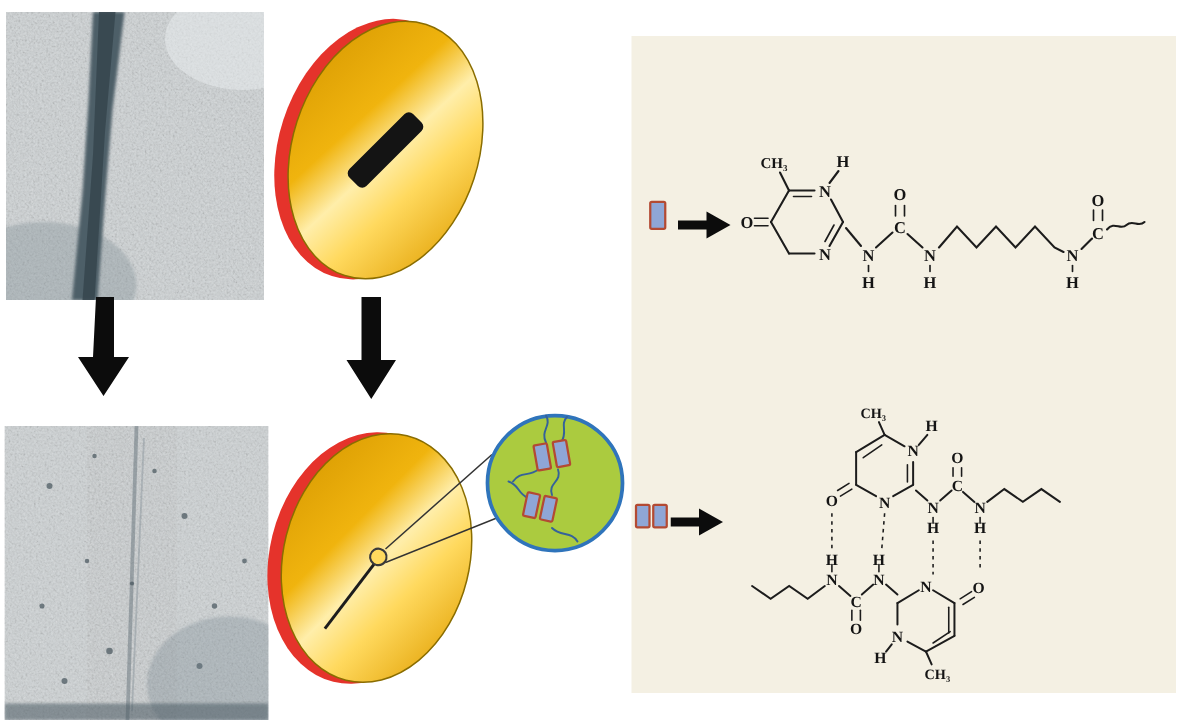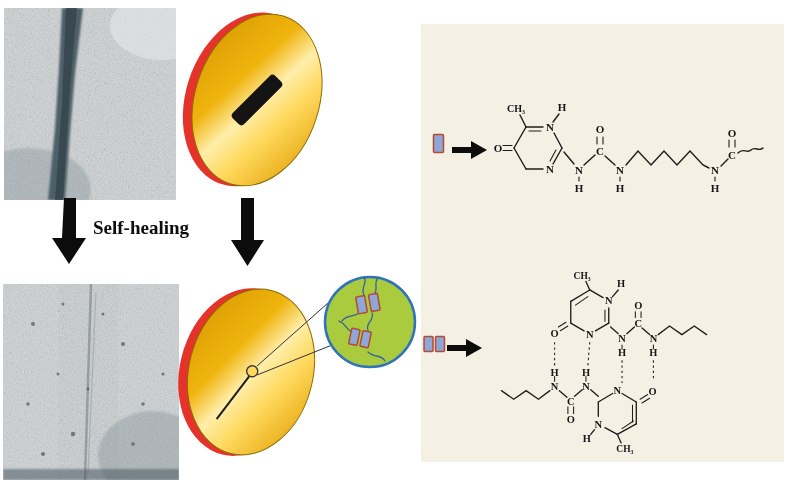--- a/index.html
+++ b/index.html
@@ -50,21 +50,20 @@
     <rect width="172" height="192" filter="url(#grainF)" opacity="0.55"></rect>
     <ellipse cx="25" cy="182" rx="62" ry="42" fill="#7d8c93" opacity="0.35" filter="url(#softBlur)"></ellipse>
     <ellipse cx="158" cy="18" rx="52" ry="34" fill="#e9edef" opacity="0.5"></ellipse>
     <path filter="url(#softBlur)" d="M58,0 L79,0 L71,65 L66,125 L61,192 L44,192 L51,120 L55,60 Z" style="fill:var(--crack,#4d5e68)"></path>
     <path opacity="0.85" d="M62,0 L73,0 L66,80 L59,192 L51,192 L58,95 Z" fill="#36454e"></path>
   </svg>
 
   <svg class="abs" style="left:52px;top:198px" width="36" height="70" viewBox="0 0 36 70">
     <path class="arrowfill" d="M12,0 h12 v40 h10 l-17,26 -17,-26 h10 z"></path>
   </svg>
-  <div class="heal-label">Self-healing</div>
 
   <svg class="abs" style="left:3px;top:284px" width="176" height="196" viewBox="0 0 176 196">
     <rect width="176" height="196" style="fill:var(--micrograph-base,#cfd4d6)"></rect>
     <rect width="176" height="196" filter="url(#grainF)" opacity="0.5"></rect>
     <rect x="58" width="54" height="196" filter="url(#grainF)" opacity="0.35"></rect>
     <line x1="88" y1="0" x2="82" y2="196" stroke="#6e7a82" stroke-width="2.5" opacity="0.55"></line>
     <line x1="93" y1="8" x2="85" y2="190" stroke="#8b969d" stroke-width="1.2" opacity="0.5"></line>
     <g fill="#46545c" opacity="0.7">
       <circle cx="30" cy="40" r="2"></circle>
         <circle cx="55" cy="90" r="1.5"></circle>

